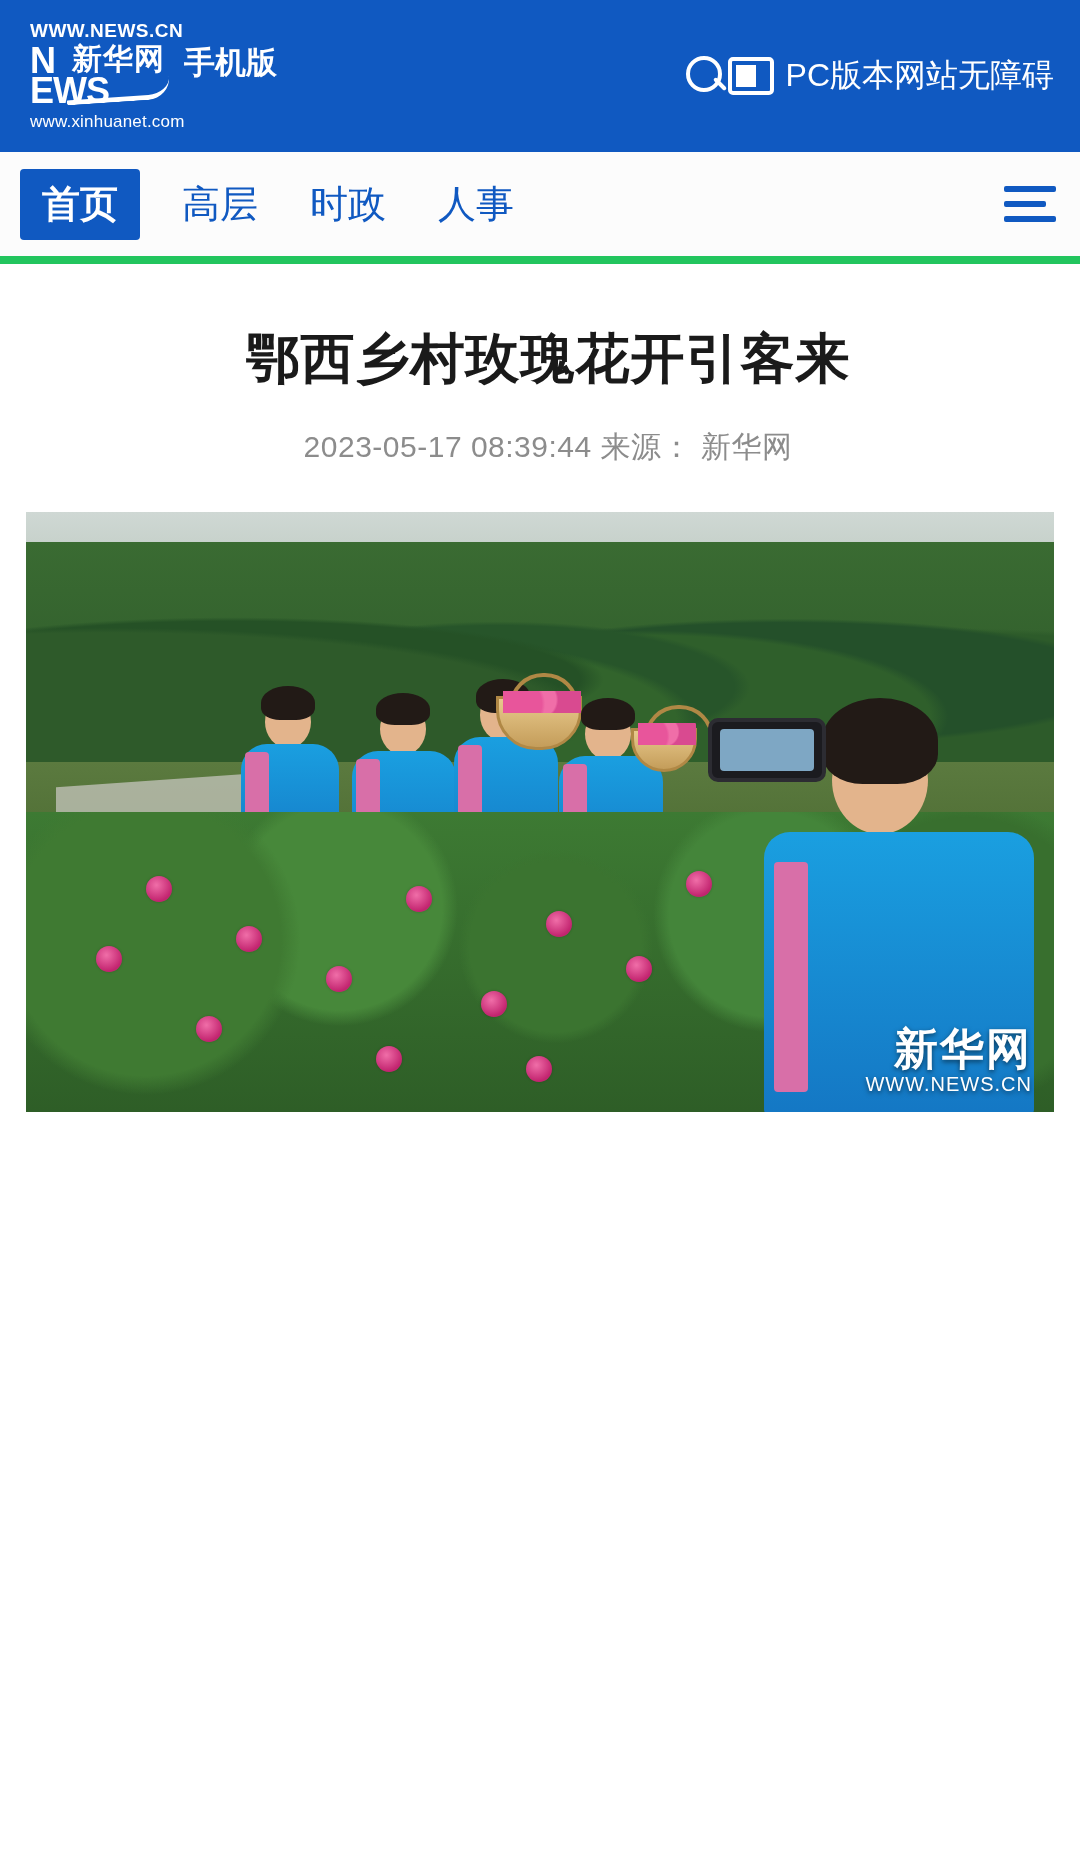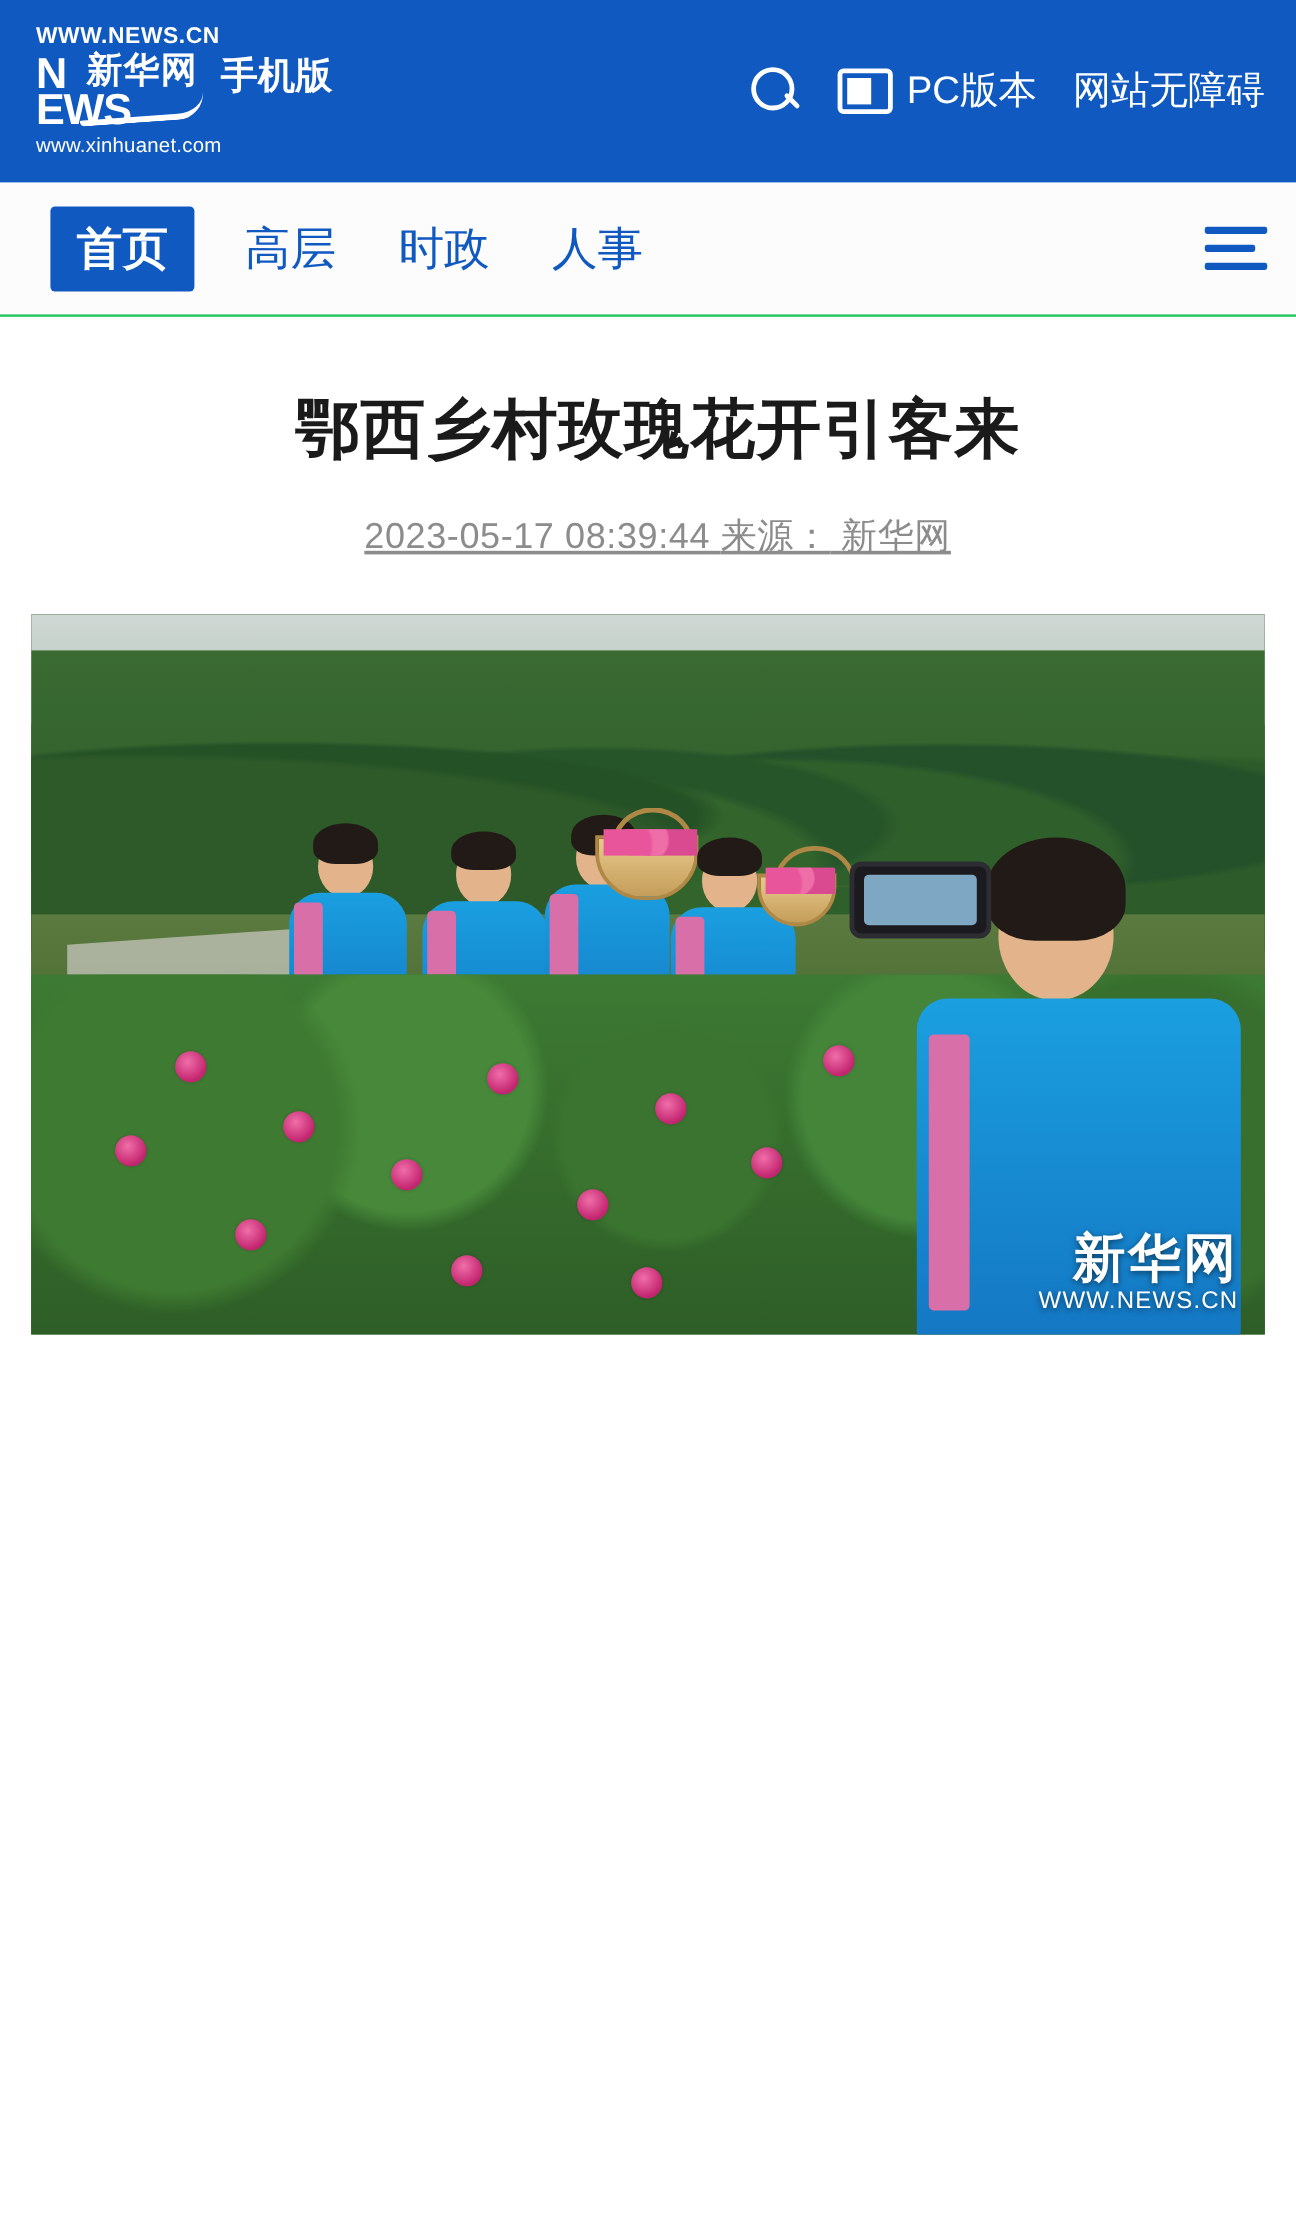--- a/index.html
+++ b/index.html
@@ -83,21 +83,20 @@
     font-size: 31px;
     font-weight: bold;
     margin-top: 22px;
     white-space: nowrap;
   }
 
   .topbar-right {
     margin-left: auto;
     display: flex;
     align-items: center;
-    gap: 30px;
     color: #ffffff;
   }
   .icon-search {
     width: 44px; height: 44px;
     position: relative;
     display: inline-block;
   }
   .icon-search::before {
     content: "";
     position: absolute;
@@ -132,24 +131,24 @@
   }
   .topbar-right .txt {
     font-size: 32px;
     white-space: nowrap;
   }
 
   
   .navbar {
     height: 112px;
     background: #fcfcfc;
-    border-bottom: 2px solid #22c55e;
+    border-bottom: 8px solid #22c55e;
     display: flex;
     align-items: center;
-    padding: 0 24px 0 40px;
+    padding: 0 24px 0 18px;
     gap: 0;
     text-align: center;
   }
   .nav-item {
     font-size: 38px;
     color: #1059c1;
     padding: 0 26px;
     white-space: nowrap;
   }
   .nav-item.active {
@@ -192,21 +191,20 @@
     text-align: center;
     line-height: 1.25;
     letter-spacing: 1px;
   }
   .meta {
     margin-top: 34px;
     text-align: center;
     font-size: 30px;
     color: #8c8c8c;
     letter-spacing: 0.5px;
-    text-decoration: underline;
   }
   .meta .src { color: #8c8c8c; }
   .body-text {
     margin-top: 42px;
     font-size: 41px;
     line-height: 1.78;
     color: #1a1a1a;
     text-indent: 82px;
     text-align: justify;
     padding: 0 2px;

